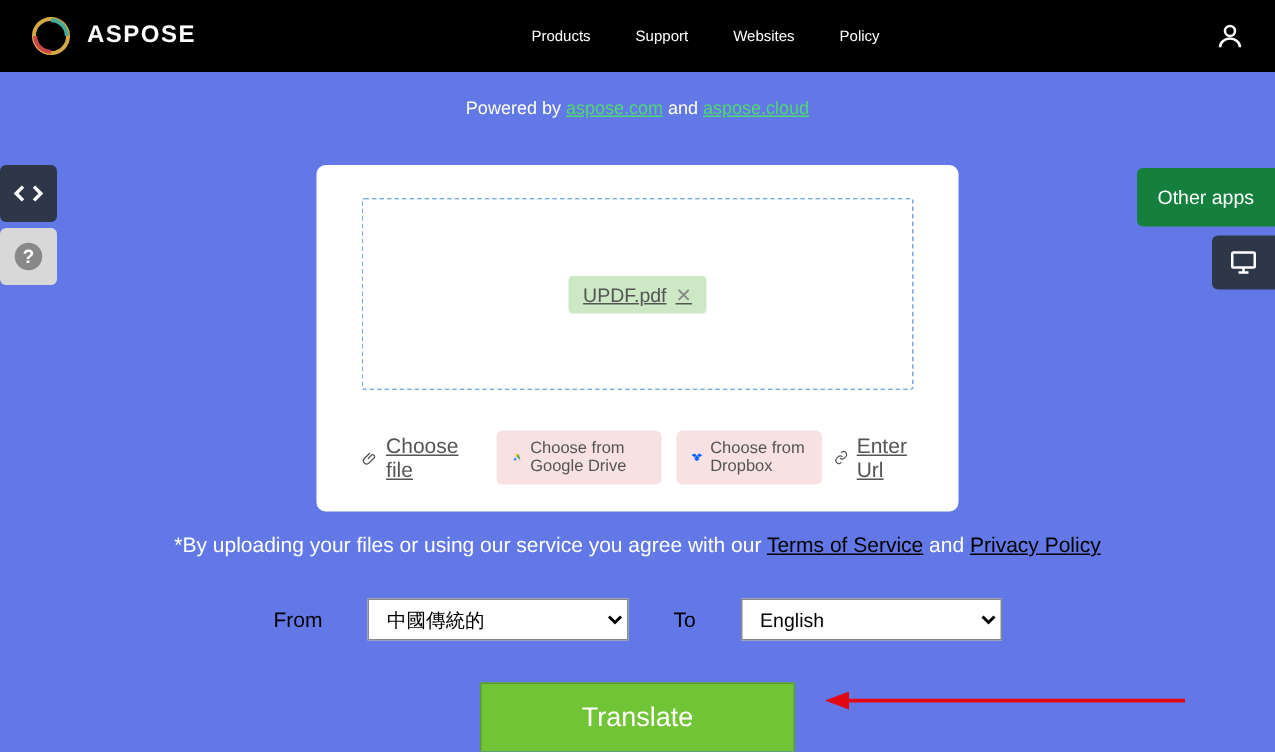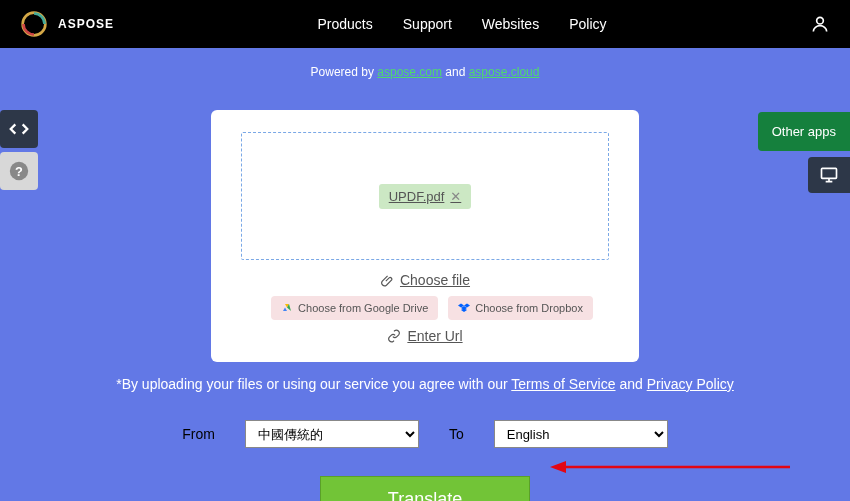--- a/index.html
+++ b/index.html
@@ -1,35 +1,35 @@
 <!DOCTYPE html>
 <html><head>
 <meta charset="utf-8">
 <style>
 * { margin: 0; padding: 0; box-sizing: border-box; }
 body { font-family: Arial, sans-serif; background: #6278e6; width: 850px; height: 501px; overflow: hidden; position: relative; }
 .header { background: #000; height: 48px; display: flex; align-items: center; padding: 0 20px; justify-content: space-between; }
 .logo-section { display: flex; align-items: center; gap: 10px; }
 .logo-icon { width: 28px; height: 28px; }
-.logo-text { color: #fff; font-size: 12px; font-weight: 600; letter-spacing: 1px; }
+.logo-text { color: #fff; font-size: 16px; font-weight: 600; letter-spacing: 1px; }
 .nav { display: flex; gap: 30px; }
-.nav-item { color: #fff; font-size: 14px; cursor: pointer; }
+.nav-item { color: #fff; font-size: 10px; cursor: pointer; }
 .user-icon { width: 20px; height: 20px; }
 .powered { text-align: center; color: #fff; font-size: 12px; padding: 17px 0; }
 .powered a { color: #4fd96e; text-decoration: underline; }
 .card { background: #fff; width: 428px; margin: 14px auto 0; border-radius: 6px; padding: 22px 30px 18px; }
 .dropzone { border: 1.5px dashed #7aa8e6; border-radius: 2px; height: 128px; display: flex; align-items: center; justify-content: center; }
 .file-chip { background: #cce8c4; padding: 5px 10px; border-radius: 3px; display: flex; align-items: center; gap: 6px; font-size: 13px; color: #555; text-decoration: underline; }
 .close-x { color: #888; font-size: 13px; cursor: pointer; }
-.actions { display: flex; flex-direction: column; align-items: center; gap: 8px; margin-top: 12px; }
+.actions { display: flex; align-items: center; gap: 8px; margin-top: 27px; }
 .action-link { display: flex; align-items: center; gap: 6px; color: #555; font-size: 14px; text-decoration: underline; cursor: pointer; }
 .cloud-row { display: flex; gap: 10px; padding-left: 14px; }
 .cloud-btn { background: #f7e1e3; border-radius: 4px; padding: 6px 10px; font-size: 11px; color: #555; display: flex; align-items: center; gap: 5px; cursor: pointer; }
 .terms { text-align: center; color: #fff; font-size: 14px; margin-top: 14px; }
-.terms a { color: #ffffff; text-decoration: underline; }
+.terms a { color: #000000; text-decoration: underline; }
 .lang-row { display: flex; align-items: center; justify-content: center; gap: 30px; margin-top: 28px; }
 .lang-label { color: #000000; font-size: 14px; }
 .lang-select { background: #fff; border: 1px solid #888; padding: 5px 8px; font-size: 13px; width: 174px; height: 28px; }
 .translate-btn { display: block; margin: 28px auto 0; background: #72c437; color: #fff; border: 1.5px solid #5aa028; font-size: 18px; padding: 12px 0; width: 210px; cursor: pointer; text-align: center; }
 .side-left { position: absolute; left: 0; top: 110px; }
 .side-btn { width: 38px; height: 38px; display: flex; align-items: center; justify-content: center; margin-bottom: 4px; border-radius: 4px; }
 .side-btn.dark { background: #2d3748; }
 .side-btn.light { background: #d8d8d8; }
 .side-right { position: absolute; right: 0; top: 112px; }
 .other-apps { background: #15803d; color: #fff; font-size: 13px; font-weight: 400; padding: 12px 14px; border-radius: 4px 0 0 4px; cursor: pointer; }

